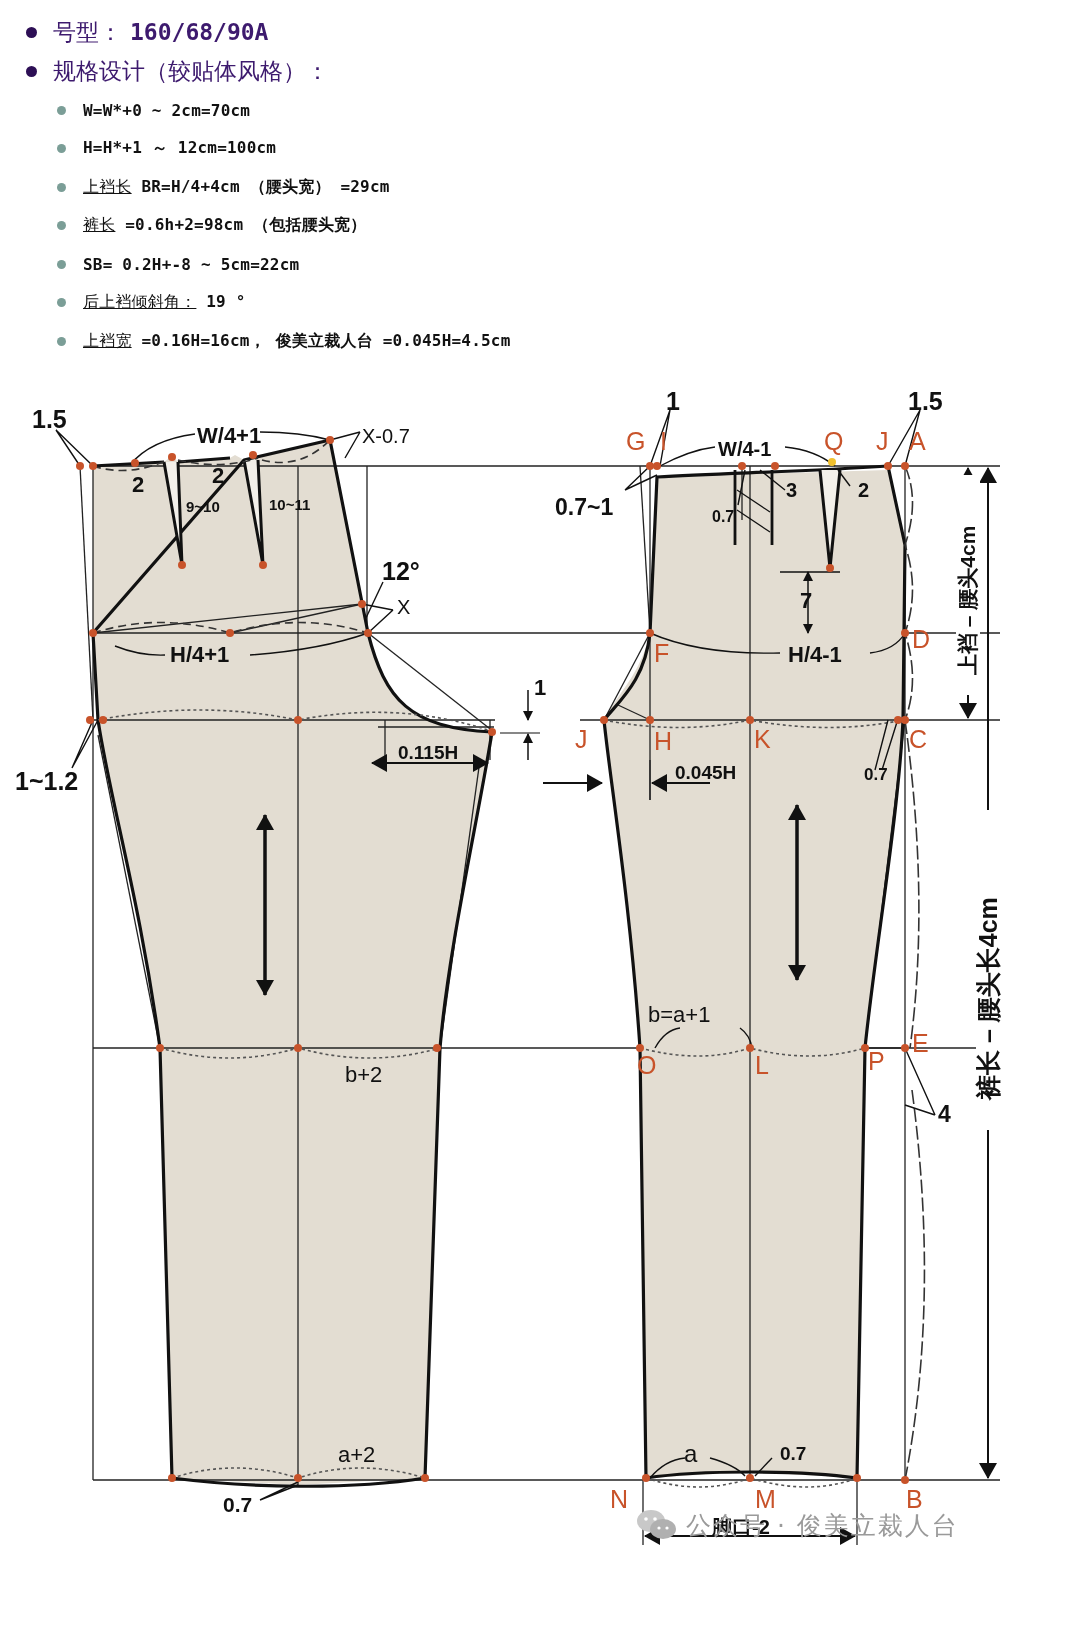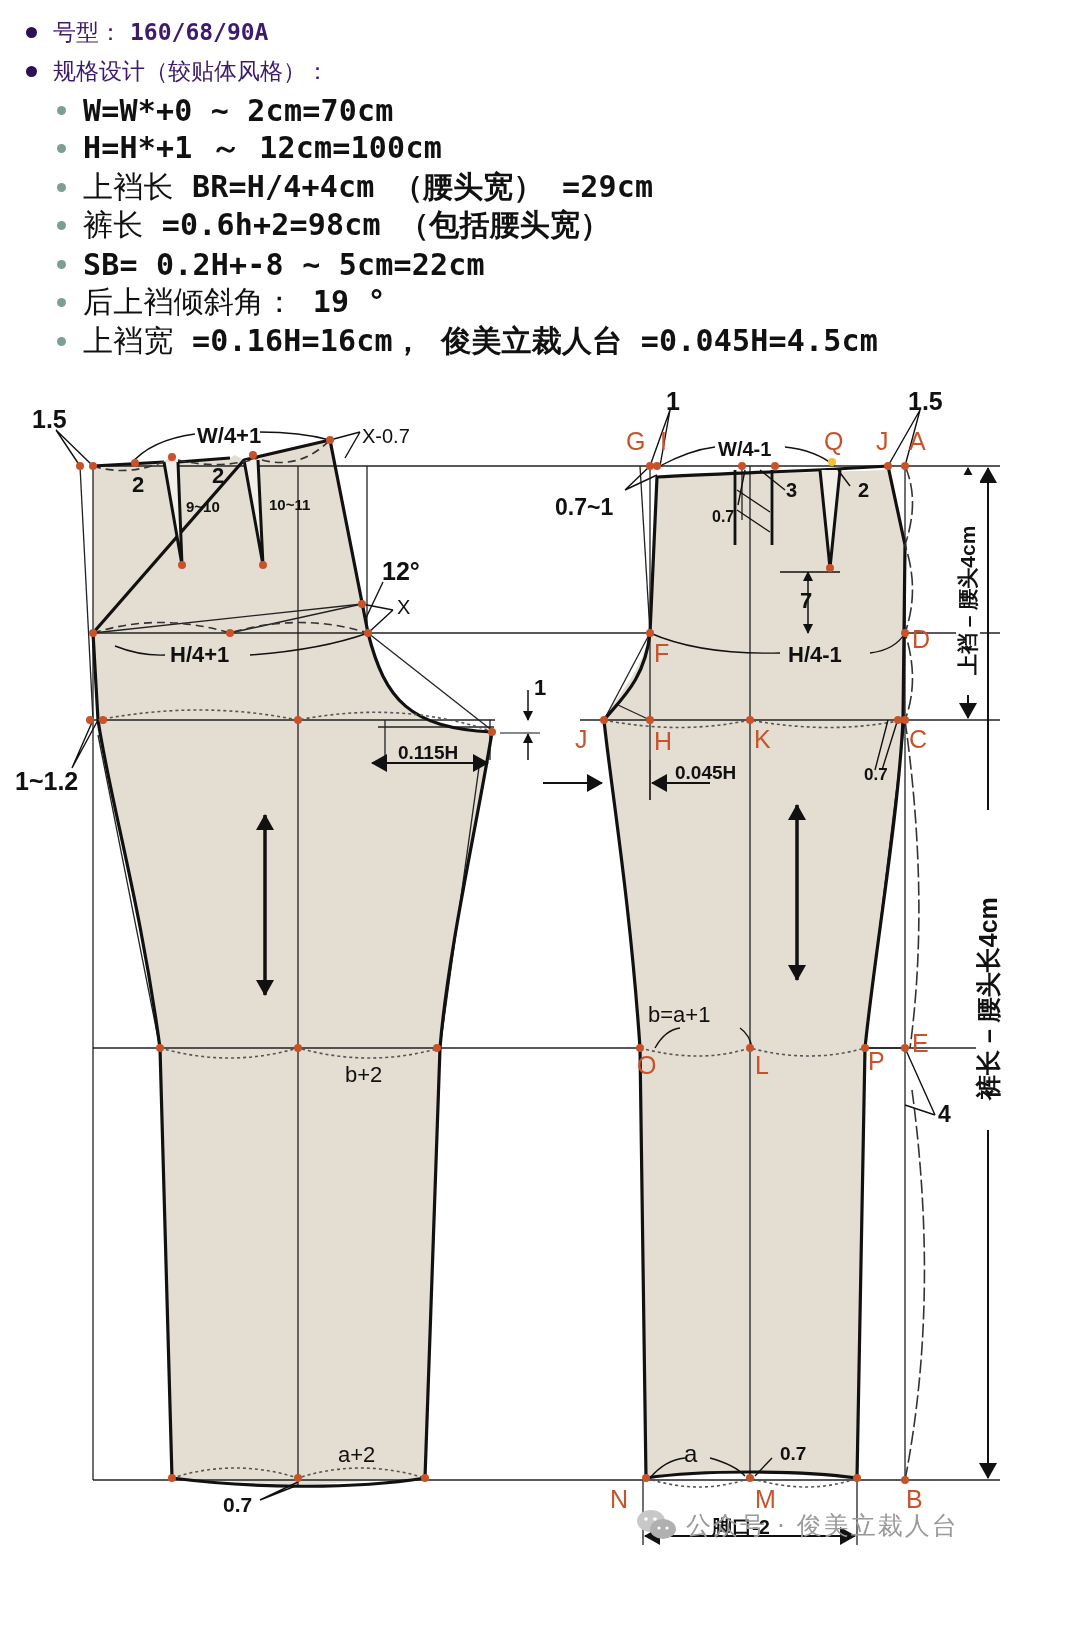--- a/index.html
+++ b/index.html
@@ -3,22 +3,22 @@
 <meta charset="utf-8">
 <style>
   html, body { margin:0; padding:0; background:#ffffff; }
   body { width:1080px; height:1641px; position:relative; overflow:hidden; font-family:"DejaVu Sans", sans-serif; }
   .specs { position:absolute; left:0; top:0; width:1080px; }
   .spec-line { position:absolute; display:flex; align-items:center; white-space:nowrap; }
   .bullet-main { width:11px; height:11px; border-radius:50%; background:#2d0f55; position:absolute; left:26px; }
   .bullet-sub { width:9px; height:9px; border-radius:50%; background:#7b9e97; position:absolute; left:57px; }
   .txt-main { position:absolute; left:53px; font-size:23px; color:#3d1a6e; font-family:"DejaVu Sans", sans-serif; }
   .txt-main .val { font-family:"DejaVu Sans Mono", monospace; font-weight:bold; color:#3d1a6e; }
-  .txt-sub { position:absolute; left:83px; font-size:30px; color:#111; font-family:"DejaVu Sans Mono", monospace; font-weight:bold; letter-spacing:0.2px; }
-  .txt-sub .cn { font-family:"DejaVu Sans", sans-serif; font-weight:normal; }
+  .txt-sub { position:absolute; left:83px; font-size:16px; color:#111; font-family:"DejaVu Sans Mono", monospace; font-weight:bold; letter-spacing:0.2px; }
+  .txt-sub .cn { font-family:"DejaVu Sans", sans-serif; font-weight:normal;text-decoration:underline; }
   svg.diagram { position:absolute; left:0; top:0; }
   .lbl { font-family:"Liberation Sans", sans-serif; font-weight:bold; fill:#111; }
   .lbl-n { font-family:"Liberation Sans", sans-serif; fill:#111; }
   .pt { font-family:"Liberation Sans", sans-serif; fill:#c8532a; font-size:25px; }
   .watermark { position:absolute; left:636px; top:1508px; display:flex; align-items:center; color:#9a9a9a; font-size:25px; font-family:"DejaVu Sans", sans-serif; letter-spacing:2px; }
 </style>
 </head>
 <body>
 
 <div class="specs">

